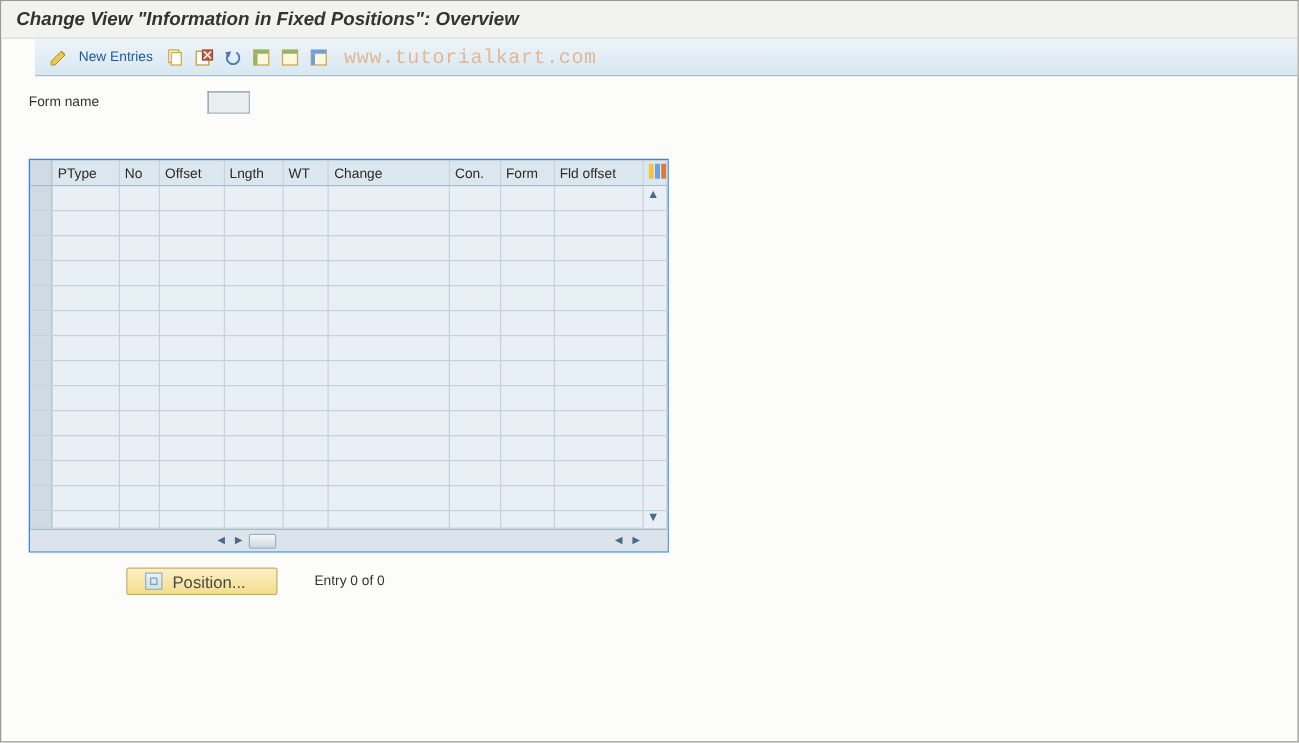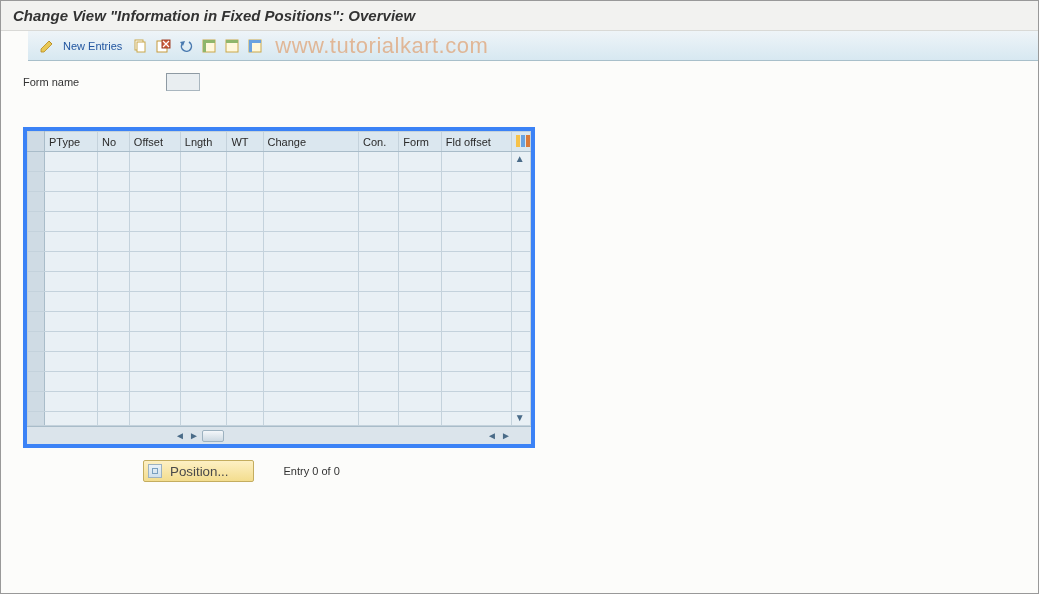--- a/index.html
+++ b/index.html
@@ -46,23 +46,24 @@
     cursor: pointer;
   }
   .toolbar-link {
     color: #2256a0;
     cursor: pointer;
     margin: 0 4px 0 2px;
   }
   .watermark {
     color: #e0a070;
     opacity: 0.7;
-    font-size: 22px;
+    font-size: 16px;
     margin-left: 6px;
     letter-spacing: 0.5px;
+    font-family: Liberation Mono, monospace;
   }
   
   .form-row {
     display: flex;
     align-items: center;
     gap: 23px;
     padding: 12px 10px 6px 22px;
   }
   .form-label { width: 120px; color: #333; }
   .form-input {
@@ -70,21 +71,21 @@
     height: 18px;
     background: #e9eef1;
     border: 1px solid #a9b6bf;
     border-top-color: #8e9aa3;
     border-left-color: #8e9aa3;
   }
   
   .table-wrap {
     margin: 30px 0 0 22px;
     width: 512px;
-    border: 4px solid #3b82f6;
+    border: 1px solid #3b82f6;
     background: #e9f0f5;
   }
   .grid {
     border-collapse: collapse;
     table-layout: fixed;
     width: 100%;
   }
   .grid th, .grid td {
     border: 1px solid #c4d2dc;
     height: 20px;
@@ -167,26 +168,26 @@
 
   
   .footer-row {
     display: flex;
     align-items: center;
     gap: 30px;
     margin: 12px 0 0 22px;
     width: 512px;
   }
   .position-btn {
-    margin-left: 120px;
+    margin-left: 78px;
     display: inline-flex;
     align-items: center;
     gap: 8px;
     height: 22px;
-    padding: 0 24px 0 4px;
+    padding: 0 24px 0 14px;
     background: linear-gradient(#fdf0c4, #f3dd8e);
     border: 1px solid #c4ad5f;
     border-radius: 2px;
     cursor: pointer;
     color: #4a4a4a;
   }
   .position-btn .picon {
     width: 14px; height: 14px;
     background: linear-gradient(#eaf2f8,#cfe0ec);
     border: 1px solid #9db2c0;

